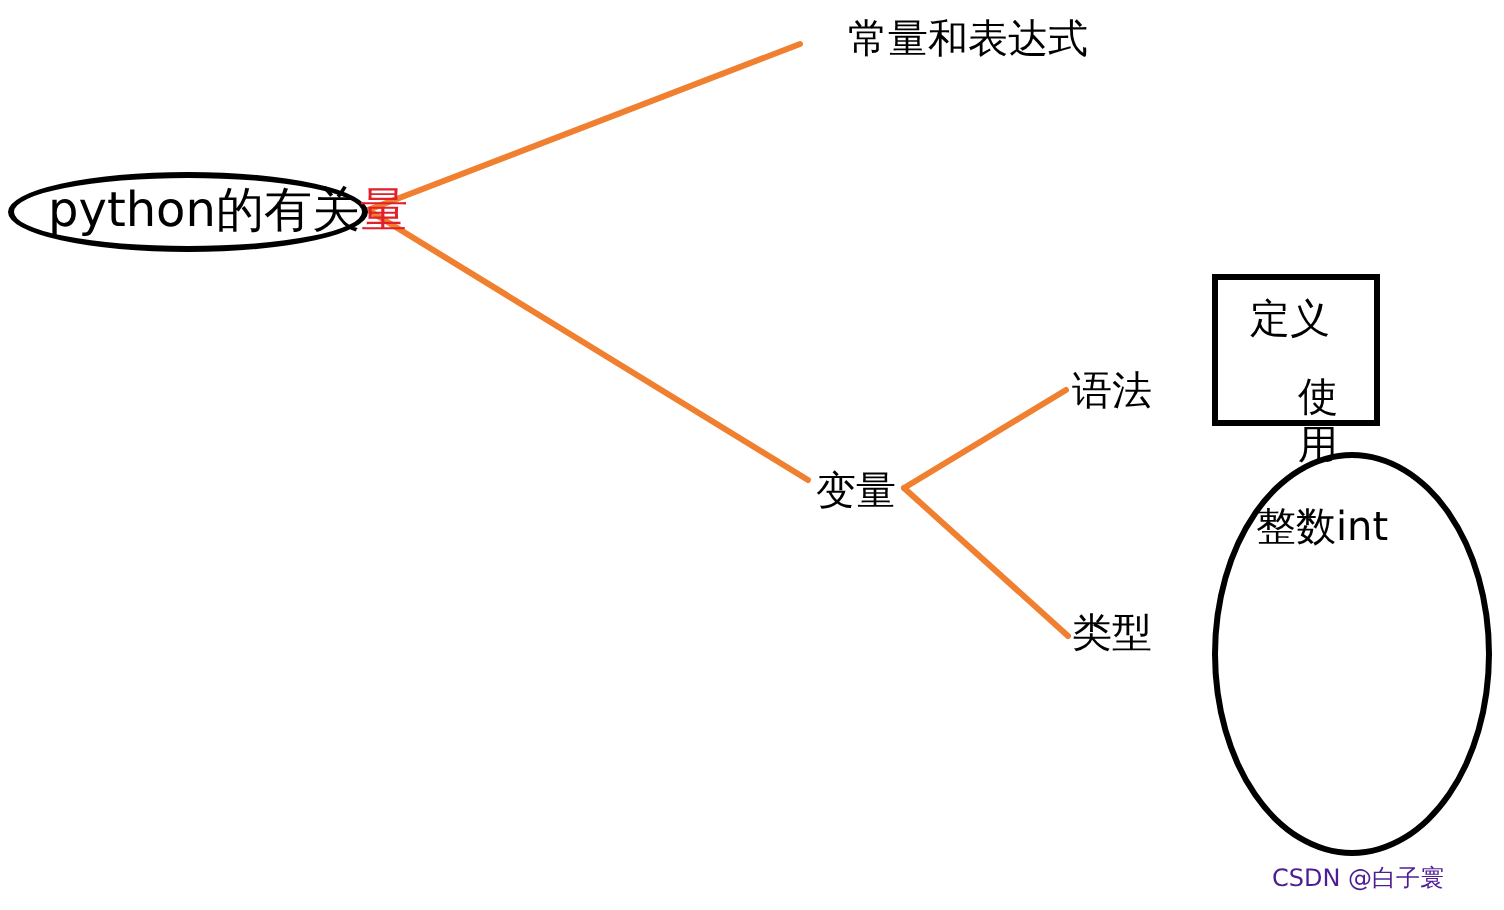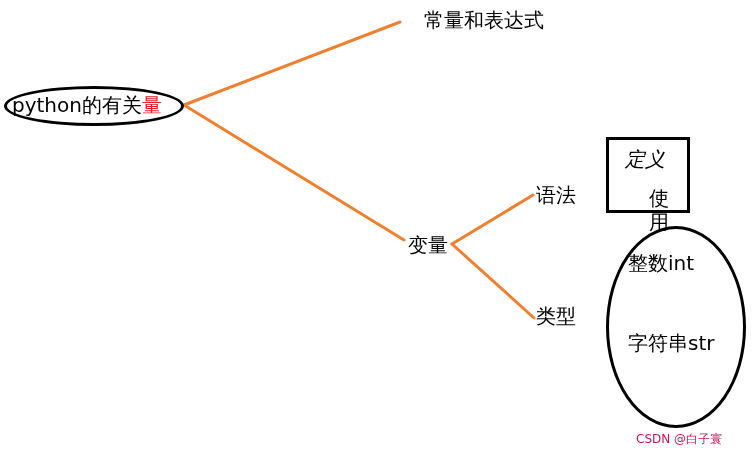--- a/index.html
+++ b/index.html
@@ -2,29 +2,29 @@
 <html><head>
 <meta charset="utf-8">
 <style>
   html, body { margin:0; padding:0; background:#ffffff; }
   body { width:752px; height:455px; position:relative; overflow:hidden;
          font-family:"DejaVu Sans","Liberation Sans",sans-serif; color:#000; }
   svg.edges { position:absolute; left:0; top:0; width:752px; height:455px; }
   .node { position:absolute; font-size:20px; line-height:24px; white-space:nowrap; }
   .root-ellipse { position:absolute; left:4px; top:86px; width:180px; height:40px;
                   border:3px solid #000; border-radius:50%; box-sizing:border-box; }
-  .root-text { position:absolute; left:12px; top:93px; font-size:20px; line-height:24px; white-space:nowrap; }
+  .root-text { position:absolute; left:24px; top:93px; font-size:24px; line-height:24px; white-space:nowrap; }
   .root-text .hl { color:#e0202a; }
   .box { position:absolute; left:606px; top:137px; width:84px; height:76px;
          border:3px solid #000; box-sizing:border-box; }
   .box .item { position:absolute; left:16px; font-size:20px; line-height:24px; }
   .types-ellipse { position:absolute; left:606px; top:226px; width:140px; height:202px;
                    border:3px solid #000; border-radius:50%; box-sizing:border-box; }
   .types-ellipse .item { position:absolute; left:19px; font-size:20px; line-height:24px; white-space:nowrap; }
-  .watermark { position:absolute; left:636px; top:431px; font-size:12px; color:#be185d; white-space:nowrap; }
+  .watermark { position:absolute; left:636px; top:431px; font-size:12px; color:#4c1d95; white-space:nowrap; }
 </style>
 </head>
 <body>
 
 <svg class="edges" viewBox="0 0 752 455">
   <g stroke="#f08030" stroke-width="3" fill="none" stroke-linecap="round">
     <line x1="184" y1="105" x2="400" y2="22"></line>
     <line x1="184" y1="105" x2="404" y2="240"></line>
     <line x1="452" y1="244" x2="533" y2="195"></line>
     <line x1="452" y1="244" x2="534" y2="318"></line>
@@ -35,22 +35,21 @@
 <div class="root-text">
   <span>python的有关</span><span class="hl">量</span>
 </div>
 
 <div class="node" style="left:424px; top:8px;font-family:Liberation Serif, serif;">常量和表达式</div>
 <div class="node" style="left:408px; top:233px;">变量</div>
 <div class="node" style="left:536px; top:183px;">语法</div>
 <div class="node" style="left:536px; top:304px;">类型</div>
 
 <div class="box">
-  <div class="item" style="top:7px;font-style:italic;">定义</div>
+  <div class="item" style="top:7px;">定义</div>
   <div class="item" style="top:46px;margin-left:24px;">使用</div>
 </div>
 
 <div class="types-ellipse">
   <div class="item" style="top:22px;">整数int</div>
-  <div class="item" style="top:102px;">字符串str</div>
 </div>
 
 <div class="watermark">CSDN @白子寰</div>
 
 </body></html>

